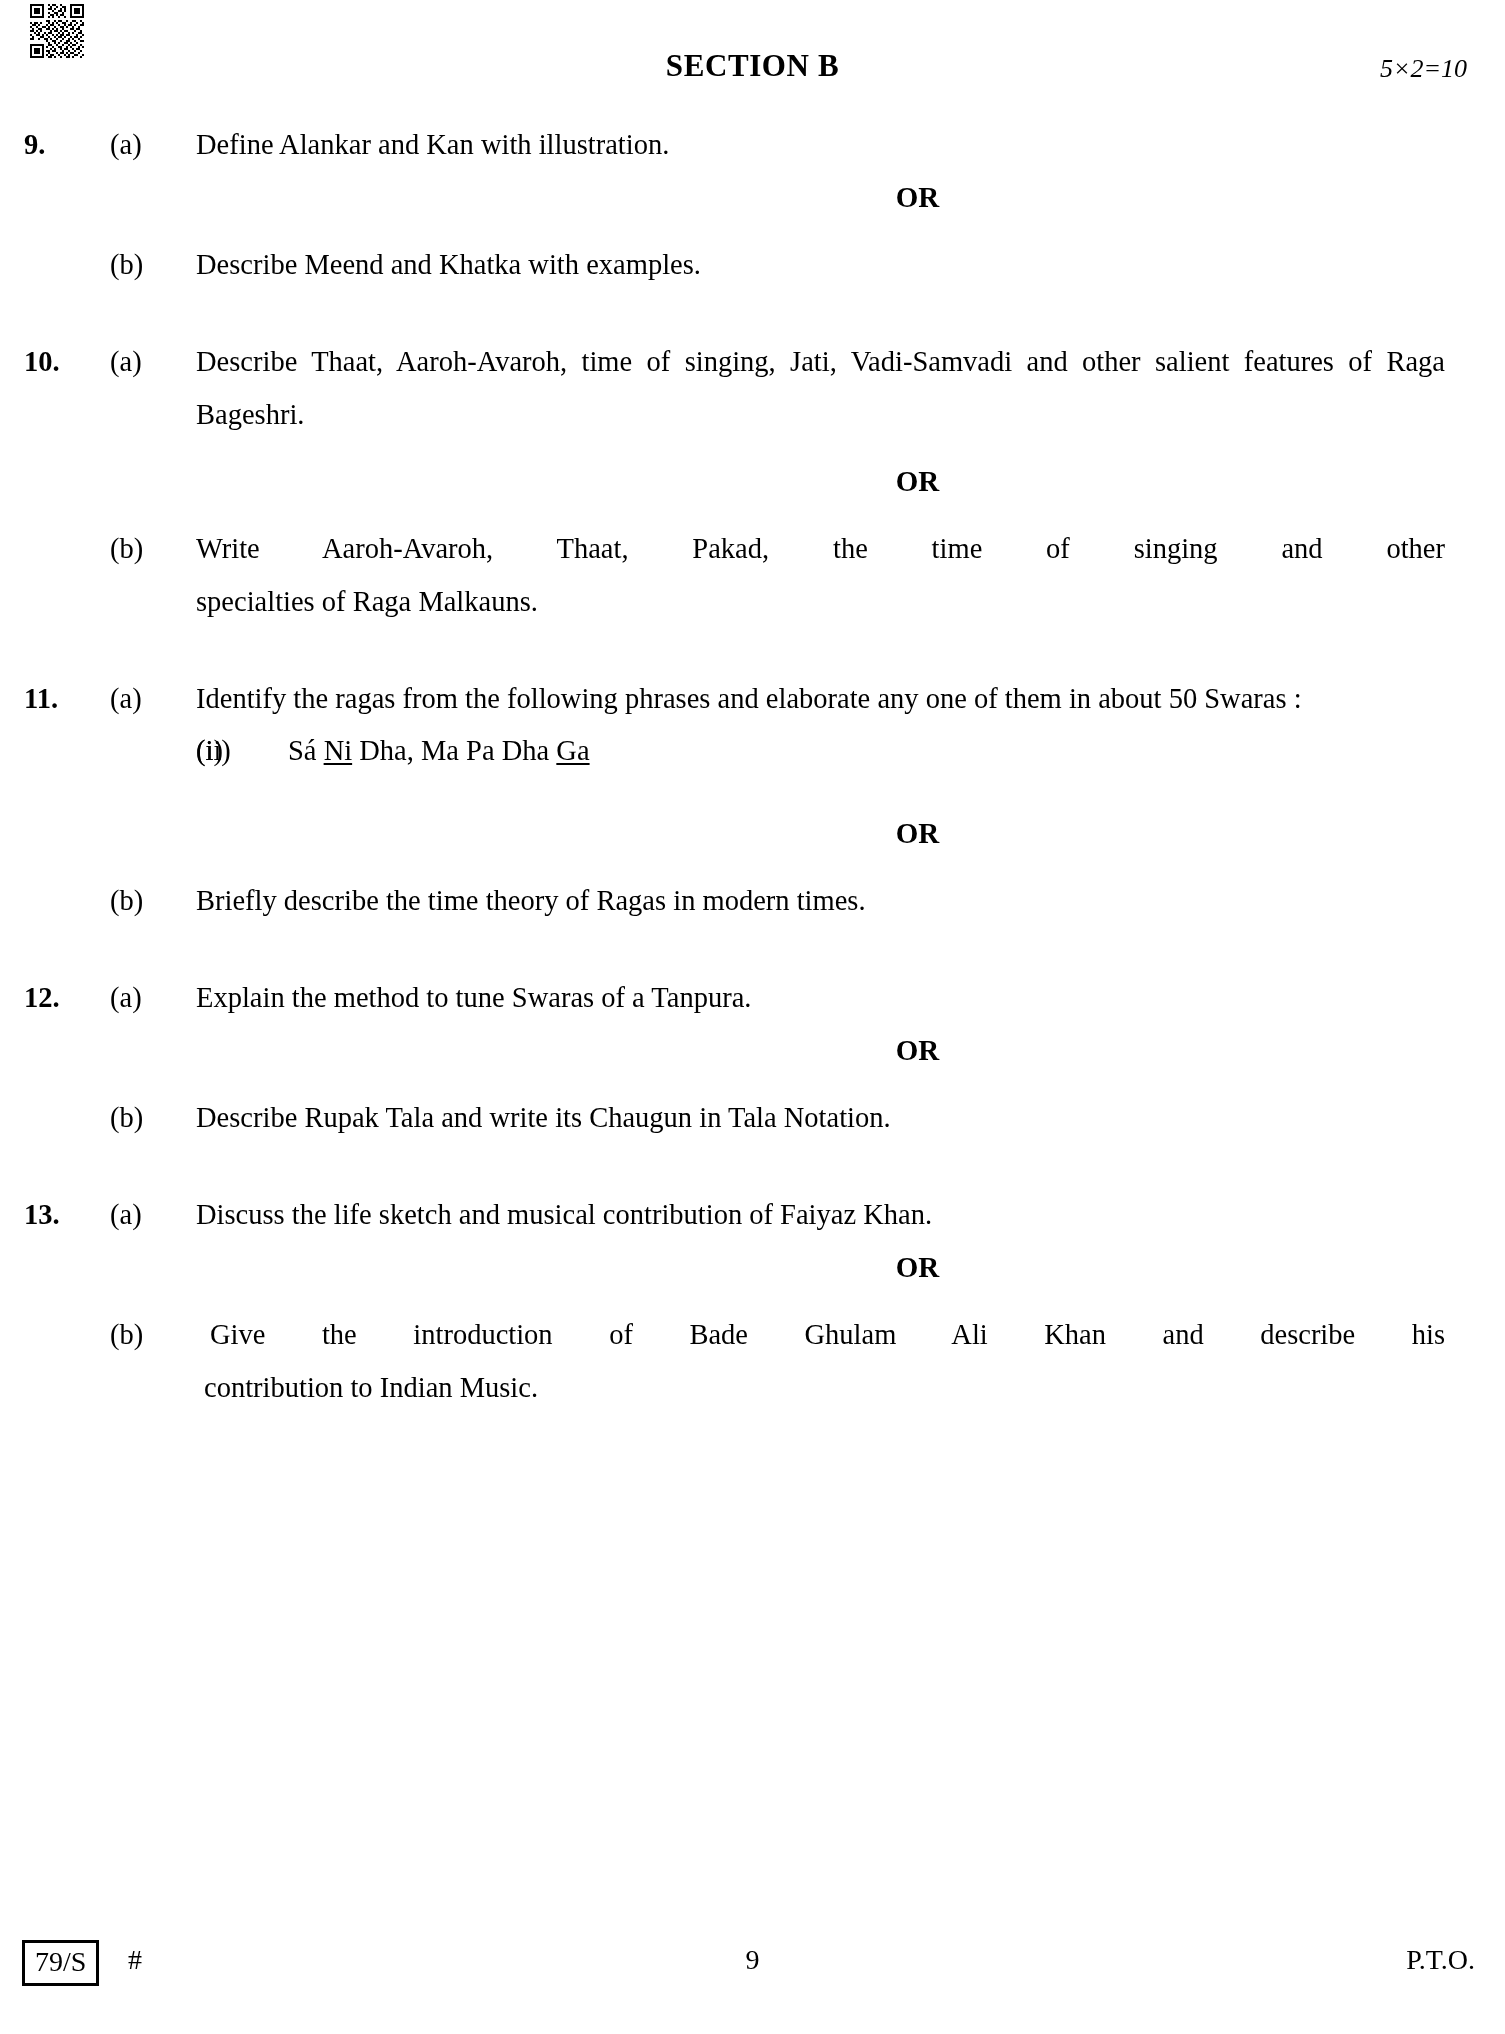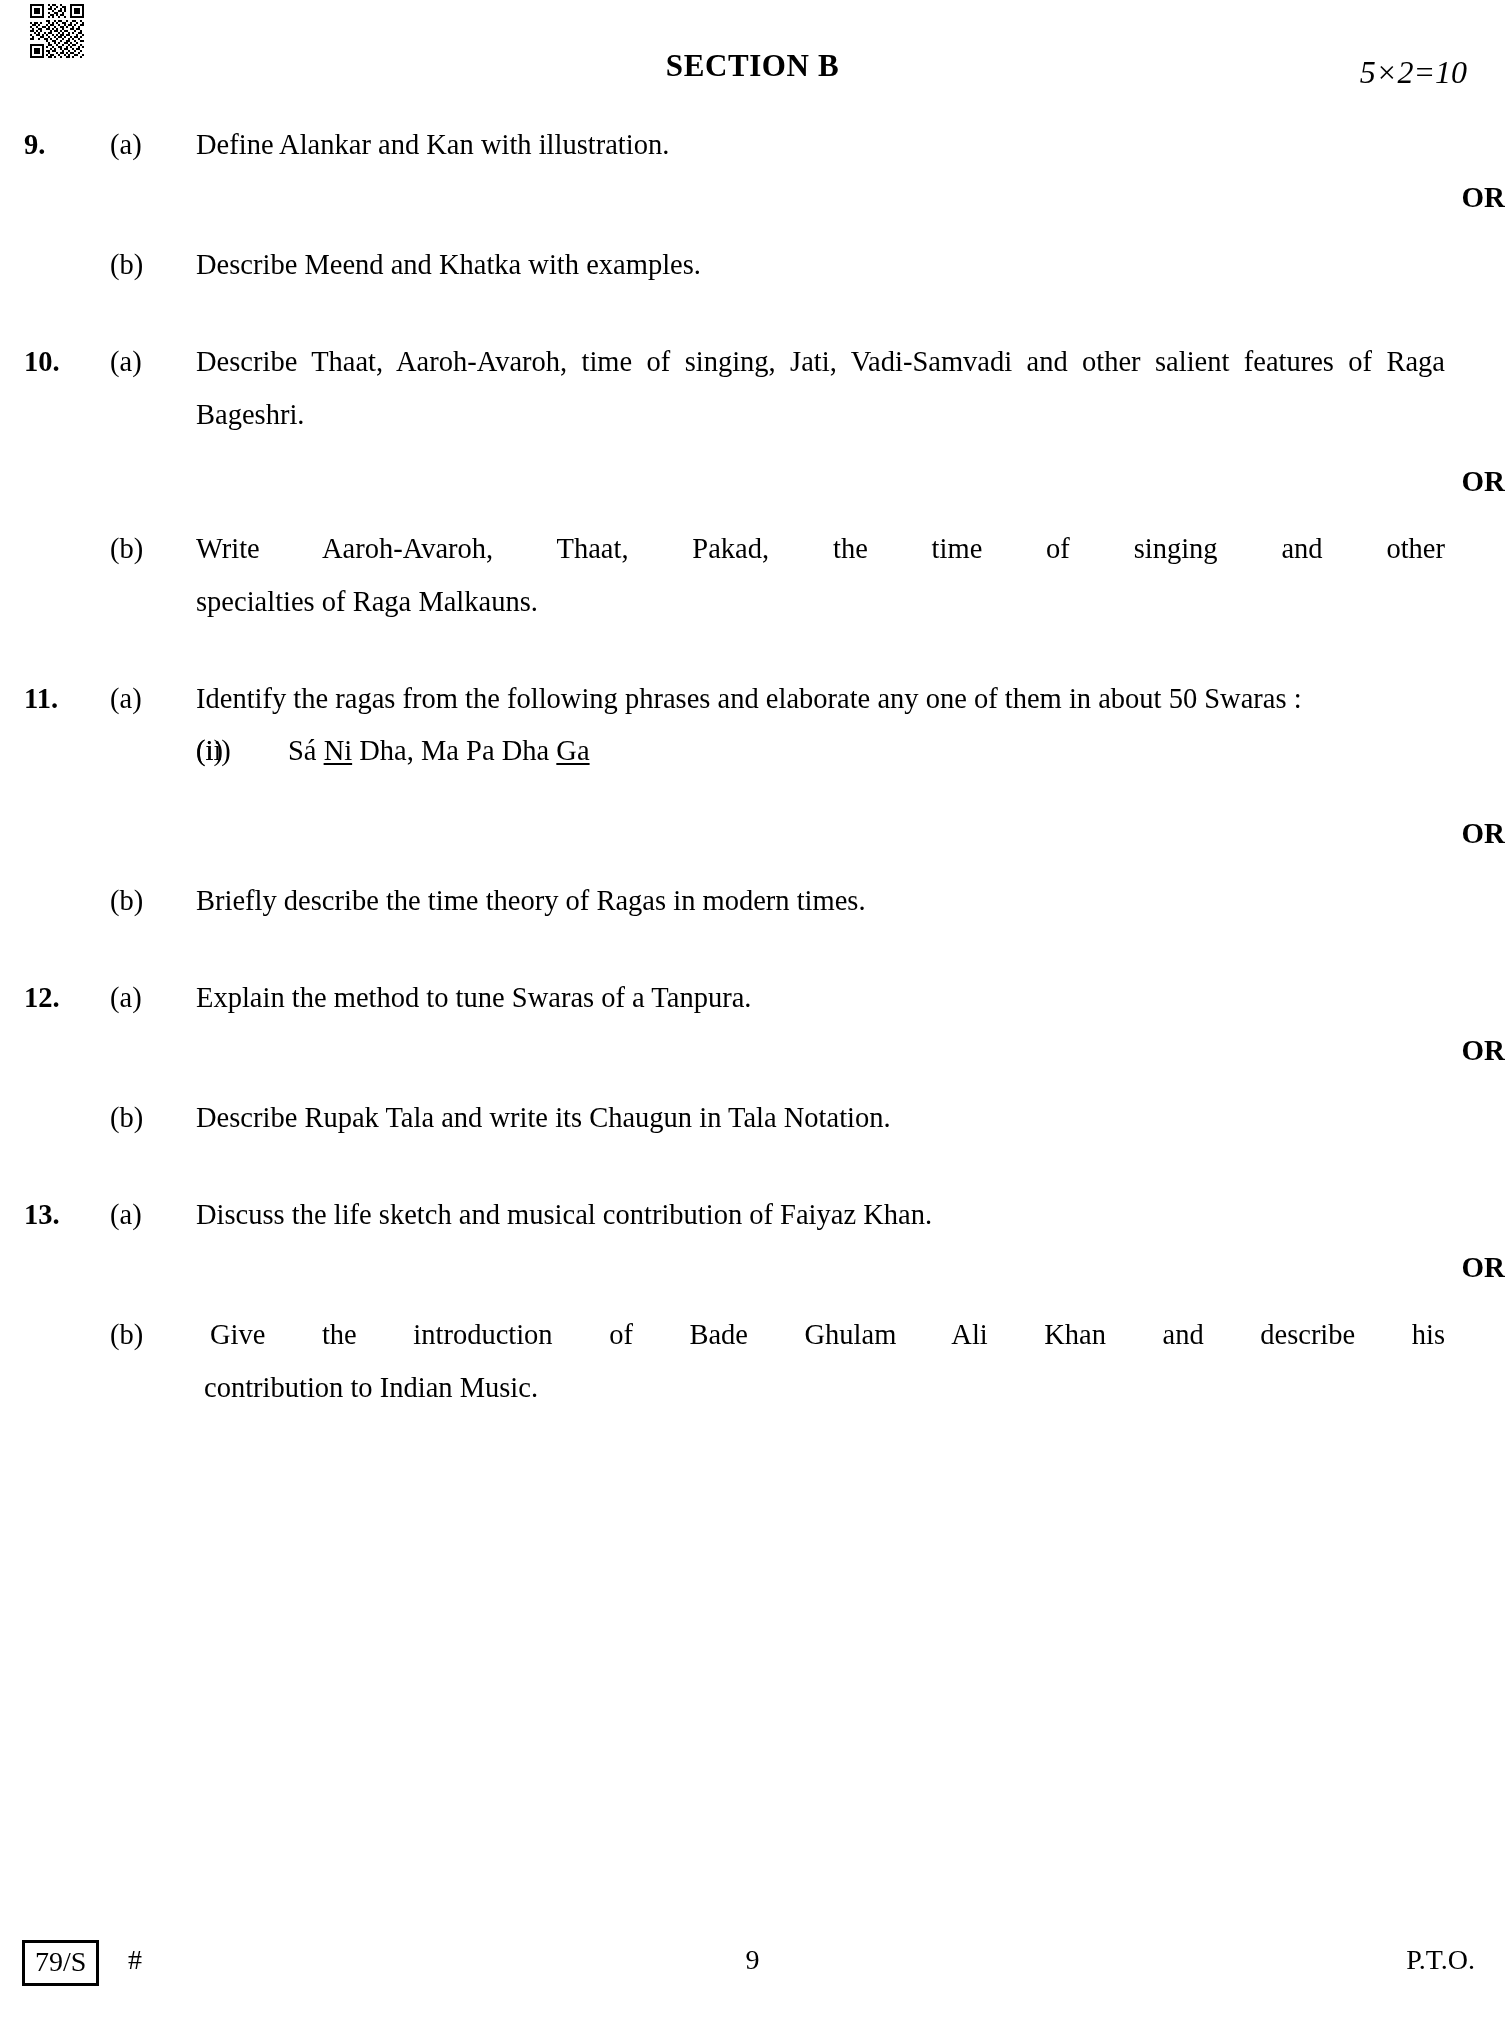--- a/index.html
+++ b/index.html
@@ -50,21 +50,21 @@
     text-align: center;
     font-weight: bold;
     font-size: 31px;
     letter-spacing: 0.6px;
   }
   .marks {
     position: absolute;
     right: 38px;
     top: 6px;
     font-style: italic;
-    font-size: 32px;
+    font-size: 26px;
   }
 
   
   .content {
     position: absolute;
     left: 0;
     top: 118px;
     width: 1505px;
   }
 
@@ -101,21 +101,21 @@
   }
   .line .qtext {
     display: block;
   }
   .line.justify .qtext {
     text-align: justify;
     text-align-last: left;
   }
 
   .or {
-    text-align: right;
+    text-align: center;
     padding-left: 330px;
     font-weight: bold;
     font-size: 29px;
     line-height: 53px;
   }
 
   
   .subitem {
     position: relative;
     padding-left: 288px;

